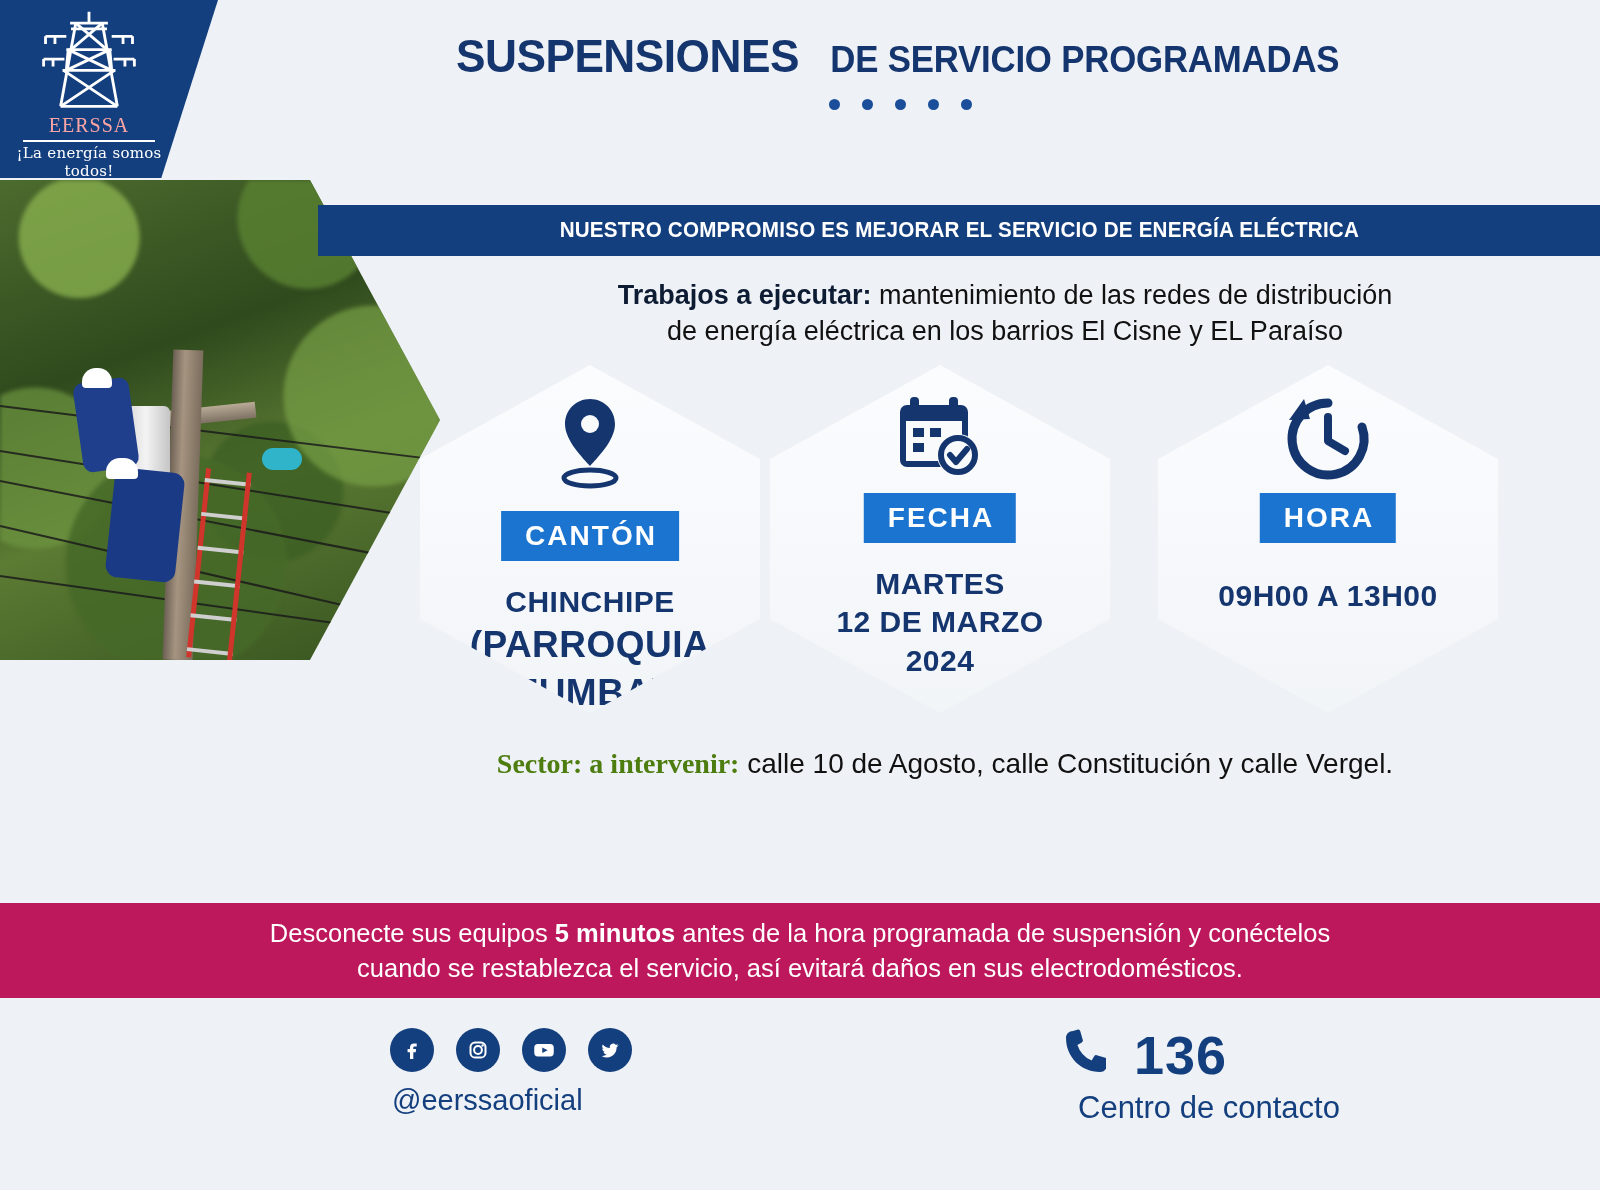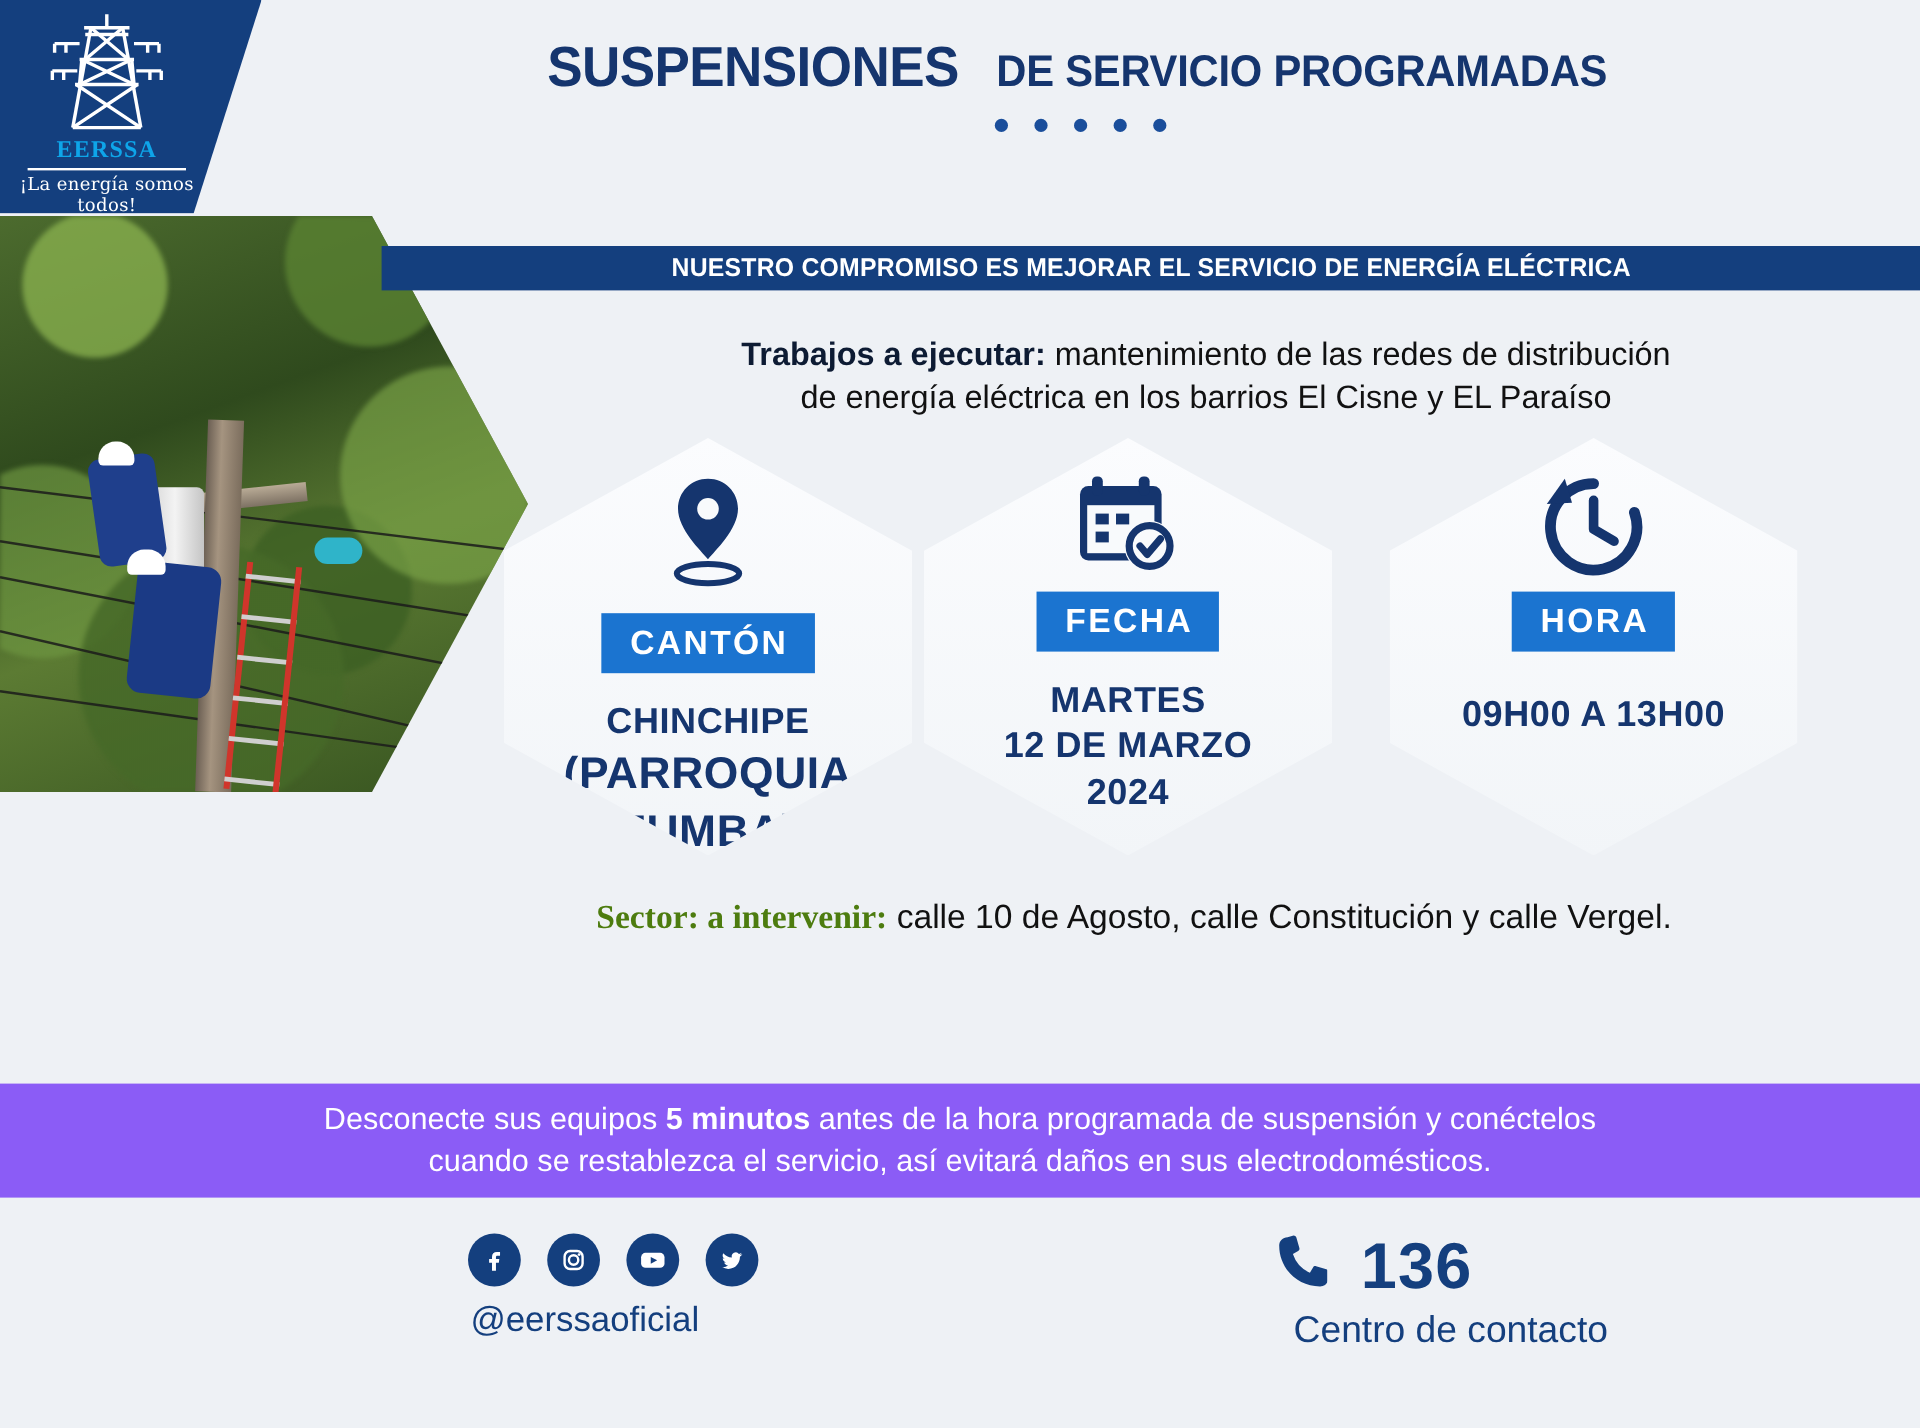--- a/index.html
+++ b/index.html
@@ -20,22 +20,22 @@
     background: #143f7e;
     clip-path: polygon(0 0, 100% 0, 74% 100%, 0 100%);
   }
   .logo-inner {
     position: absolute; left: 14px; top: 8px;
     width: 150px; text-align: center; color: #fff;
   }
   .logo-tower { width: 116px; height: 104px; display:block; margin: 0 auto; }
   .logo-name {
     font-family: "Liberation Serif", serif;
-    font-weight: bold; font-size: 20px; letter-spacing: 1px;
-    color: #0ea5e9; margin-top: 2px;
+    font-weight: normal; font-size: 20px; letter-spacing: 1px;
+    color: #fca5a5; margin-top: 2px;
   }
   .logo-rule { width: 132px; height: 2px; background:#fff; margin: 3px auto 2px; }
   .logo-tag {
     font-family: "DejaVu Serif", serif;
     font-size: 15px; color: #fff; letter-spacing: .3px;
   }
 
   
   .header {
     position: absolute; left: 230px; top: 28px; width: 1340px;
@@ -108,21 +108,21 @@
   .photo .ladder i { position:absolute; left:0; width:46px; height:4px; background:#cfcfcf; }
   .photo .ladder:before, .photo .ladder:after{
     content:""; position:absolute; top:0; width:5px; height:190px; background:#d0352b;
   }
   .photo .ladder:before{ left:0; } .photo .ladder:after{ right:0; }
   .photo .bluebox { position:absolute; left: 262px; top: 268px; width: 40px; height: 22px; background:#2fb4c9; border-radius: 11px; }
 
   
   .commit-bar {
     position: absolute; left: 318px; top: 205px;
-    width: 1282px; height: 37px;
+    width: 1282px; height: 51px;
     background: #143f7e;
     color: #fff;
     display: flex; align-items: center; justify-content: center;
     font-weight: bold; font-size: 21.5px; letter-spacing: .2px;
   }
   .commit-bar span { transform: scaleX(.96); display:inline-block; }
 
   
   .works {
     position: absolute; left: 430px; top: 278px; width: 1150px;
@@ -166,21 +166,21 @@
   
   .sector {
     position: absolute; left: 300px; top: 748px; width: 1290px;
     text-align: center; font-size: 28px; color: #111;
   }
   .sector b { color: #4d7c0f; font-family: Liberation Serif, serif; }
 
   
   .notice {
     position: absolute; left: 0; top: 903px; width: 1600px; height: 95px;
-    background: #8b5cf6; color: #fff;
+    background: #be185d; color: #fff;
     display: flex; align-items: center; justify-content: center;
     text-align: center; font-size: 25.5px; line-height: 1.35; padding: 0 60px;
   }
 
   
   .footer { position: absolute; left: 0; top: 998px; width: 1600px; height: 192px; }
   .socials { position: absolute; left: 390px; top: 30px; display: flex; gap: 22px; align-items:center; }
   .sicon { width: 44px; height: 44px; border-radius: 50%; background: #143f7e; display:flex; align-items:center; justify-content:center; }
   .sicon svg { fill: #fff; }
   .handle {

